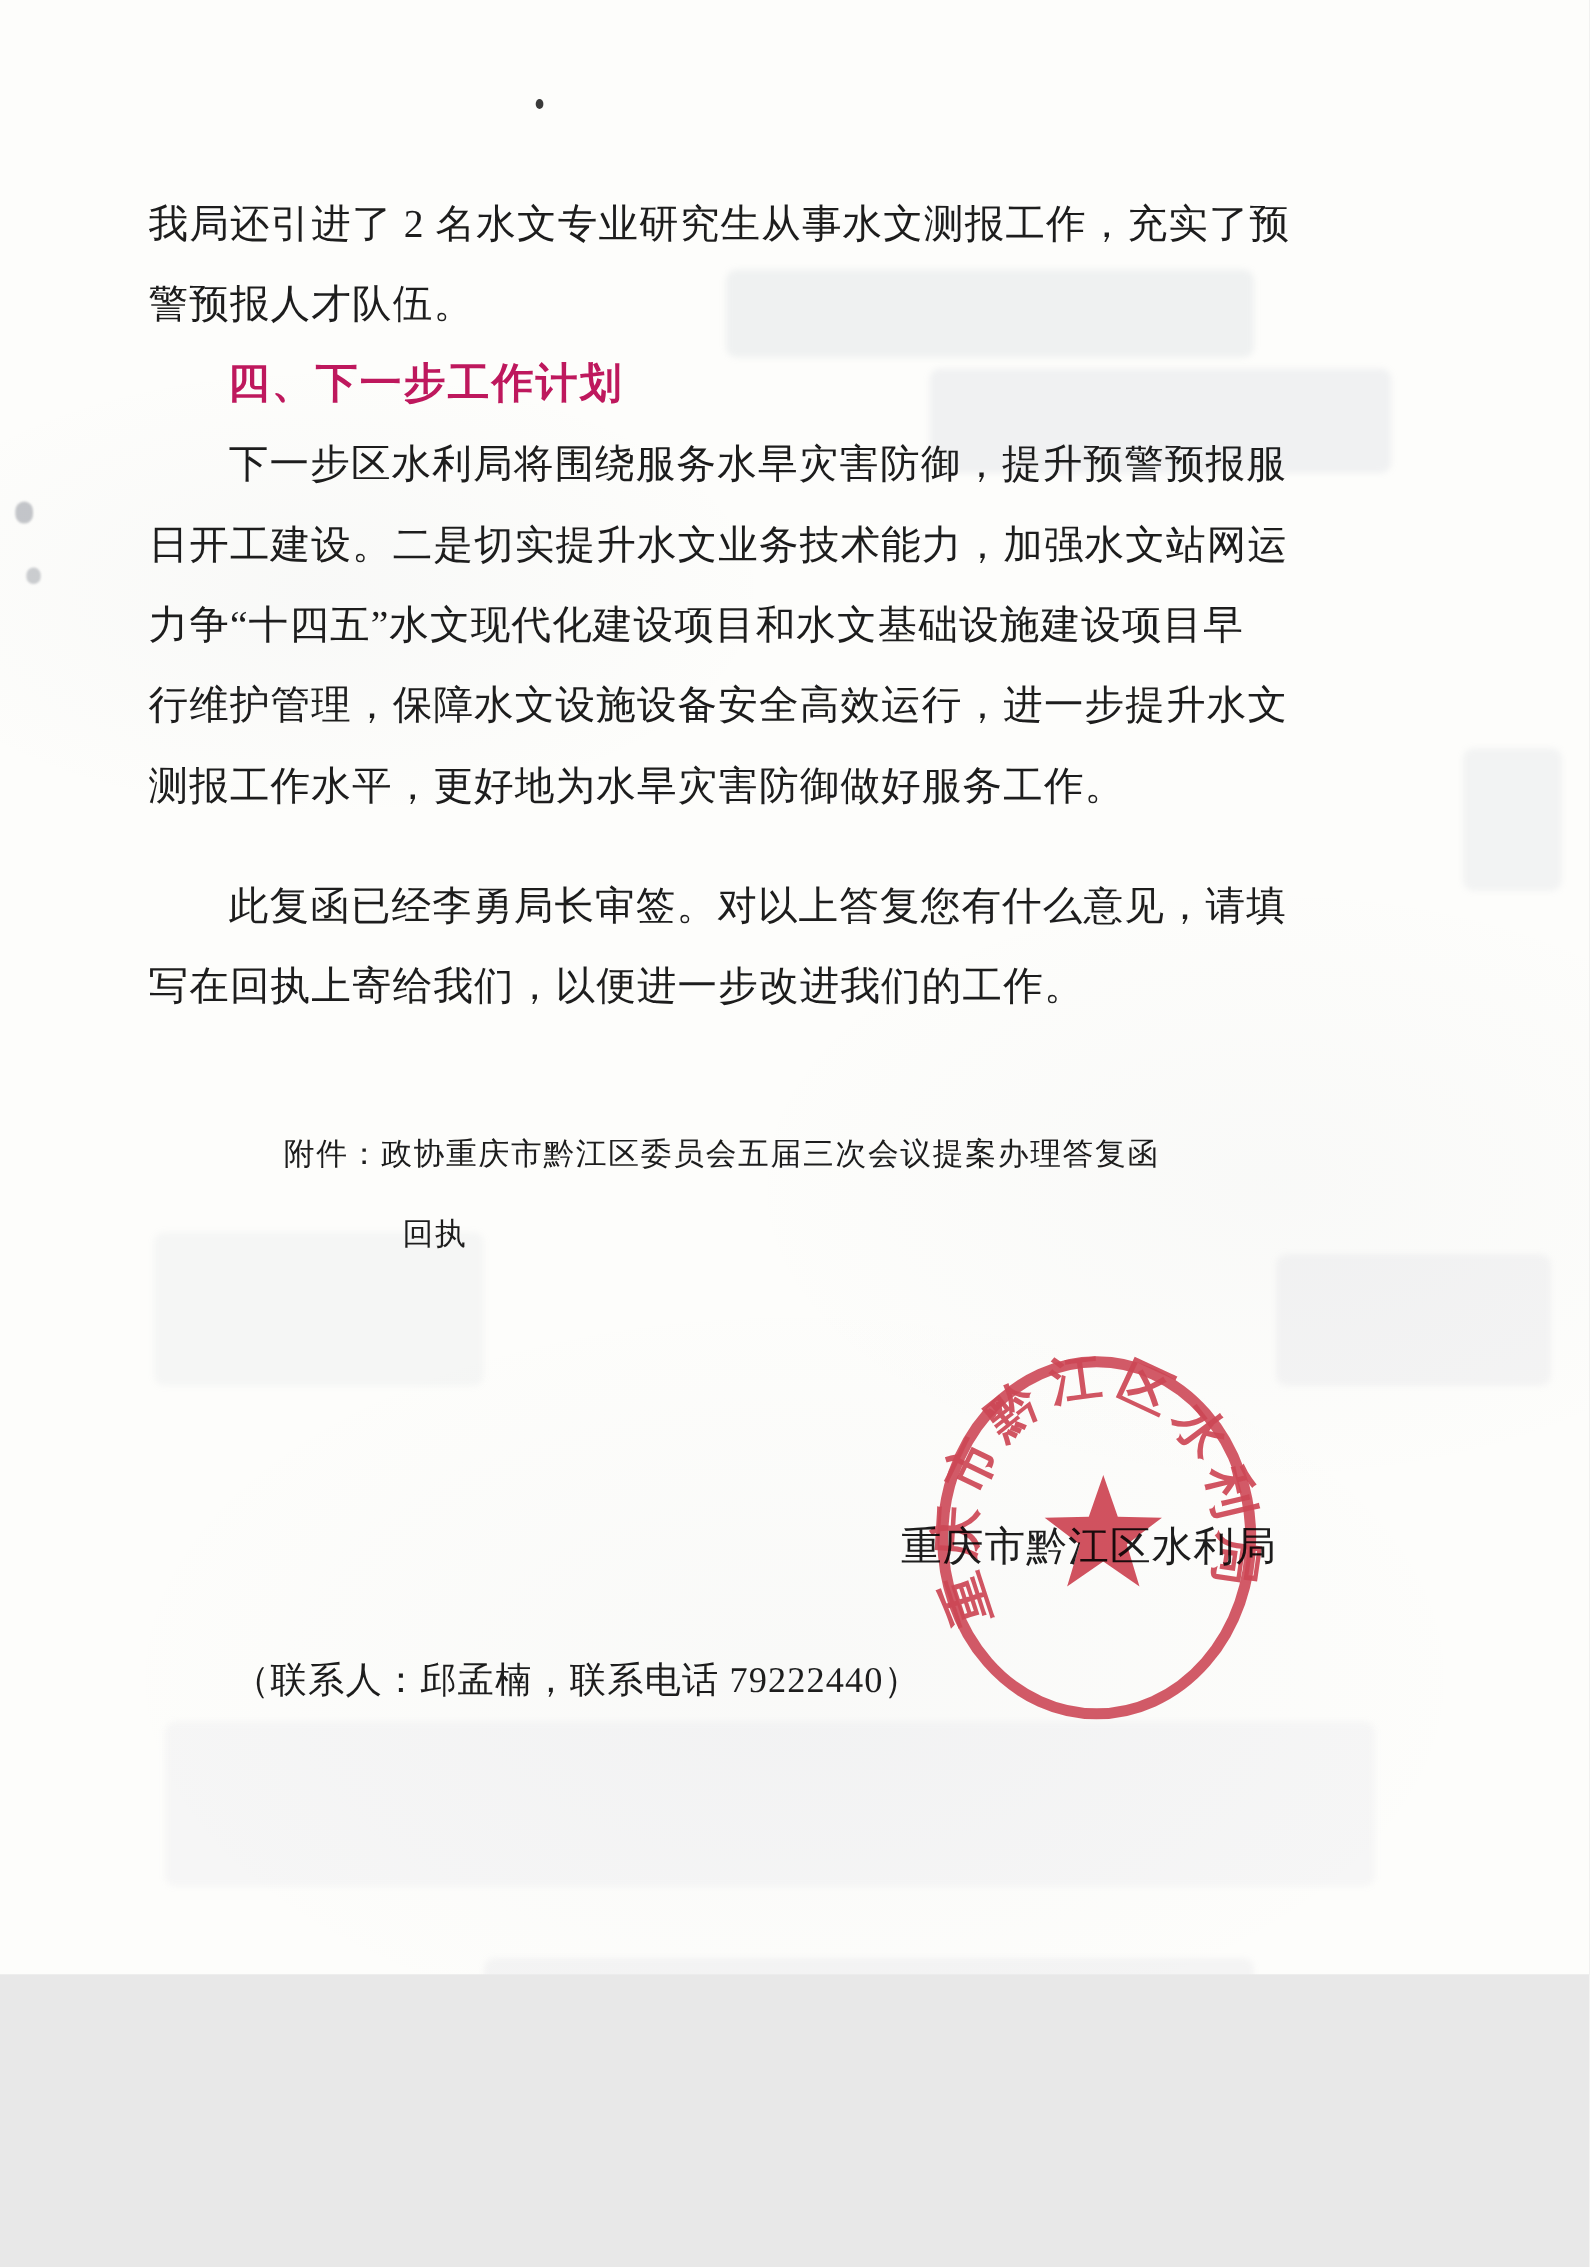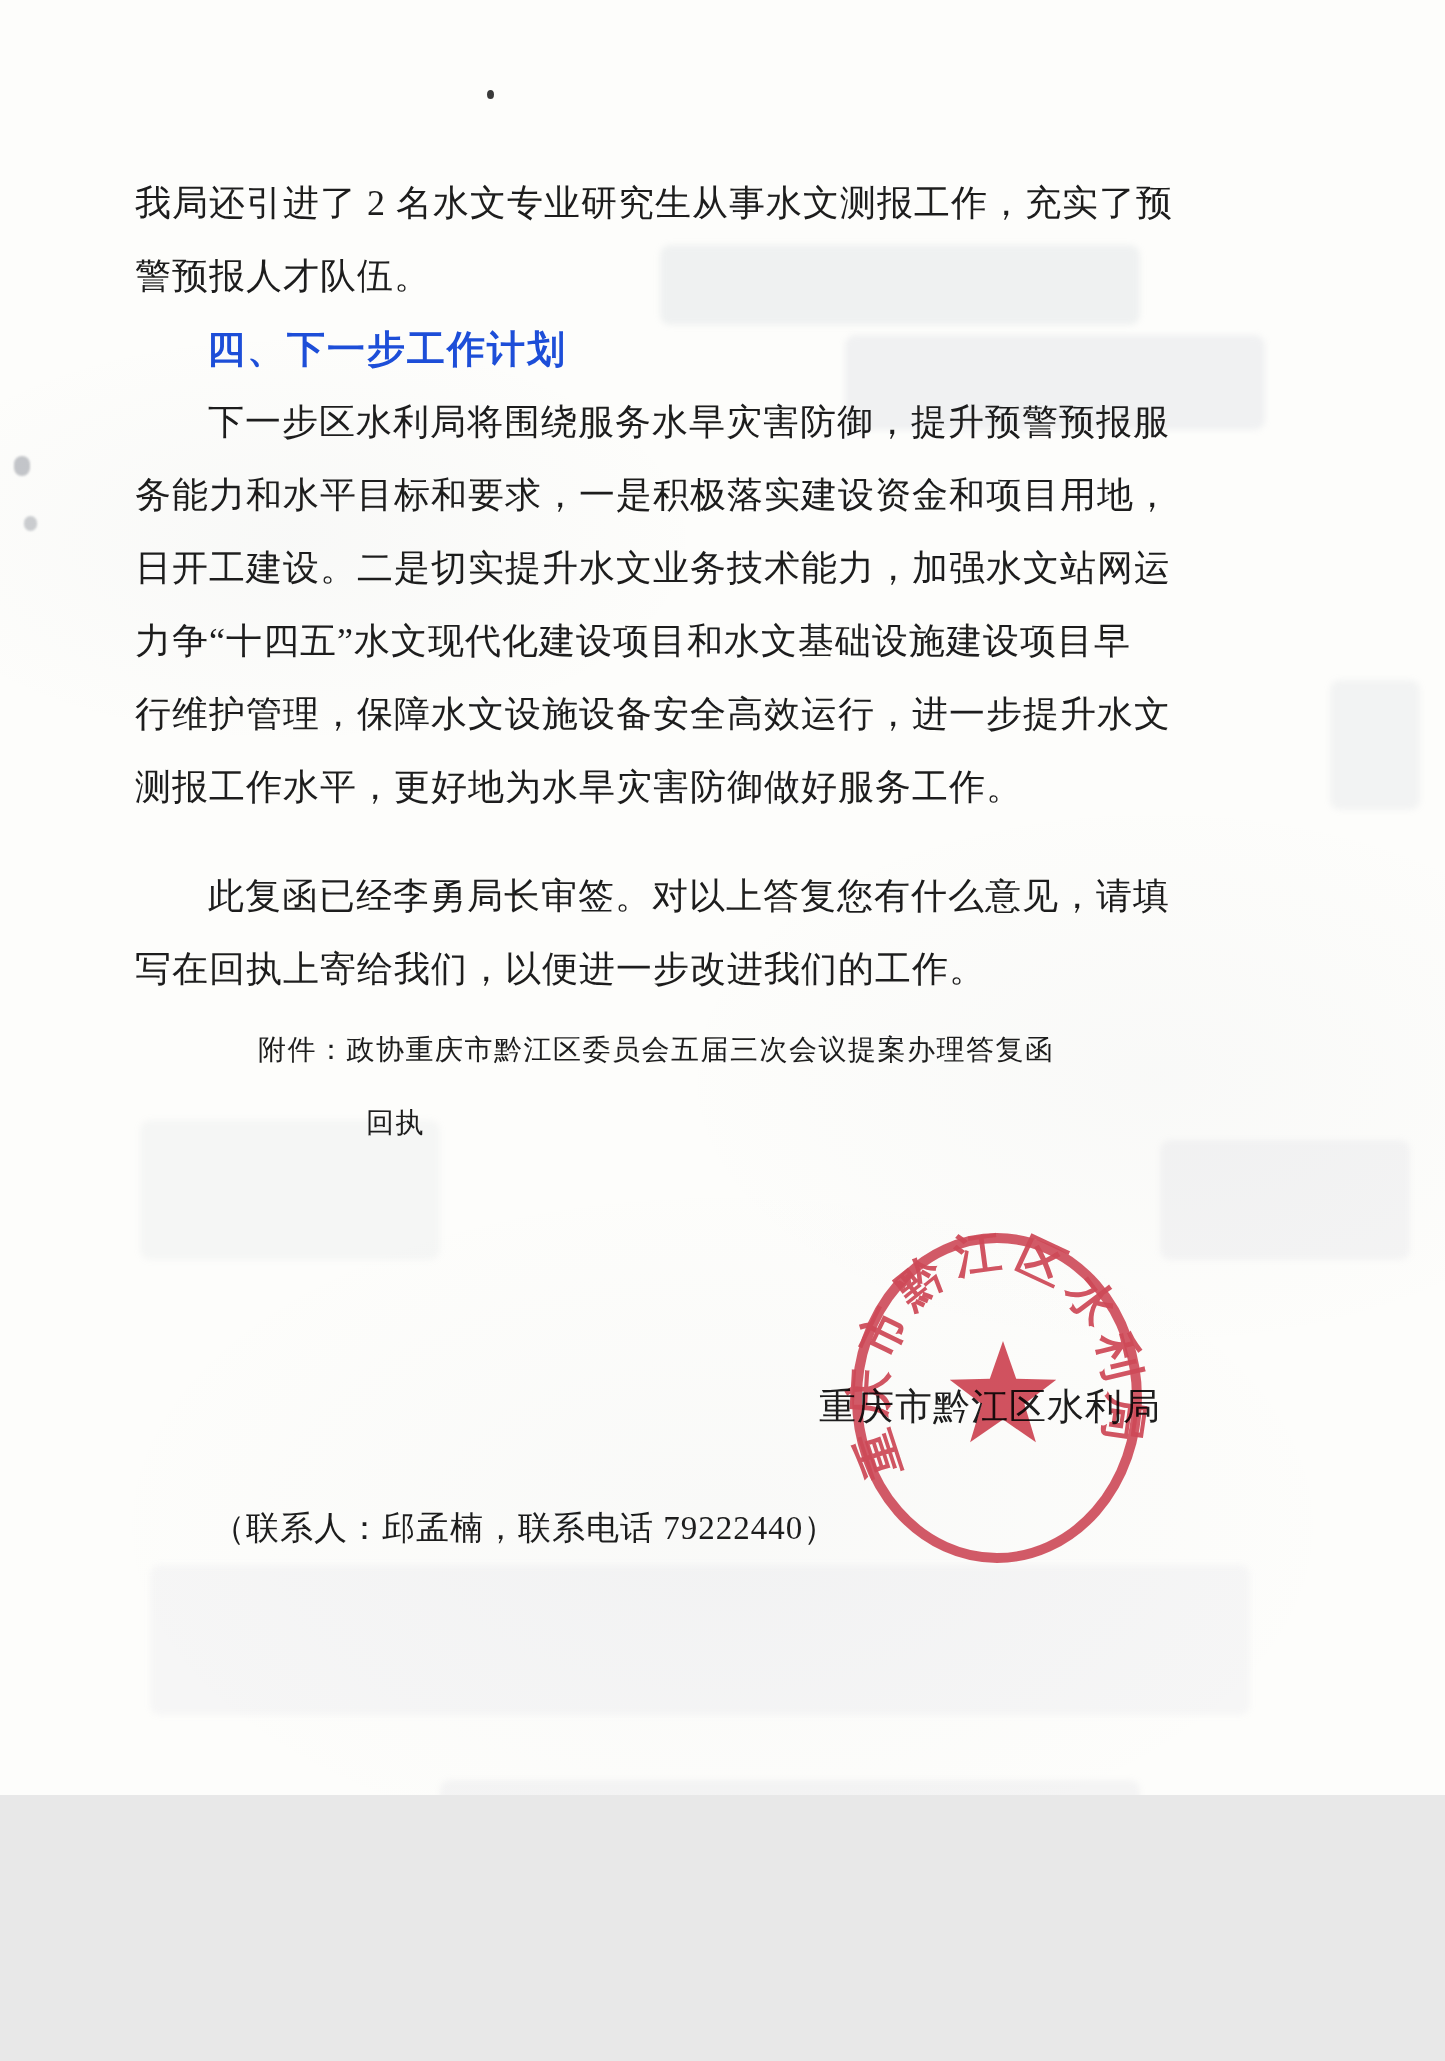--- a/index.html
+++ b/index.html
@@ -32,21 +32,21 @@
     text-align-last:justify;
     text-justify:inter-character;
     box-sizing:border-box;width:100%;
     white-space:nowrap;
   }
   .line.short{text-align:center;text-align-last:left;}
   .line.ind{padding-left:73px;}
   .heading{
     font-family:"Liberation Sans", sans-serif;
     font-weight:bold;
-    font-size:38px;color:#1d4ed8;
+    font-size:38px;color:#be185d;
     height:73px;line-height:73px;
     padding-left:72px;
     letter-spacing:2px;
     text-align:left;text-align-last:left;
     white-space:nowrap;
   }
   .gap-half{margin-top:36px;}
   .attachment{
     position:absolute;left:258px;top:1013px;
     font-size:28px;line-height:73px;letter-spacing:1.5px;
@@ -101,21 +101,20 @@
   <div class="smudge" style="left:14px;top:456px;width:16px;height:20px;background:rgba(90,95,110,0.35);filter:blur(1px);"></div>
   <div class="smudge" style="left:24px;top:516px;width:13px;height:15px;background:rgba(90,95,110,0.3);filter:blur(1px);"></div>
 
   <div class="content">
     <div class="line">我局还引进了 2 名水文专业研究生从事水文测报工作，充实了预</div>
     <div class="line short">警预报人才队伍。</div>
 
     <div class="heading">四、下一步工作计划</div>
 
     <div class="line ind">下一步区水利局将围绕服务水旱灾害防御，提升预警预报服</div>
-    <div class="line">务能力和水平目标和要求，一是积极落实建设资金和项目用地，</div>
     <div class="line">日开工建设。二是切实提升水文业务技术能力，加强水文站网运</div>
     <div class="line">力争“十四五”水文现代化建设项目和水文基础设施建设项目早</div>
     <div class="line">行维护管理，保障水文设施设备安全高效运行，进一步提升水文</div>
     <div class="line short">测报工作水平，更好地为水旱灾害防御做好服务工作。</div>
 
     <div class="line ind gap-half">此复函已经李勇局长审签。对以上答复您有什么意见，请填</div>
     <div class="line short">写在回执上寄给我们，以便进一步改进我们的工作。</div>
   </div>
 
   <div class="attachment">

